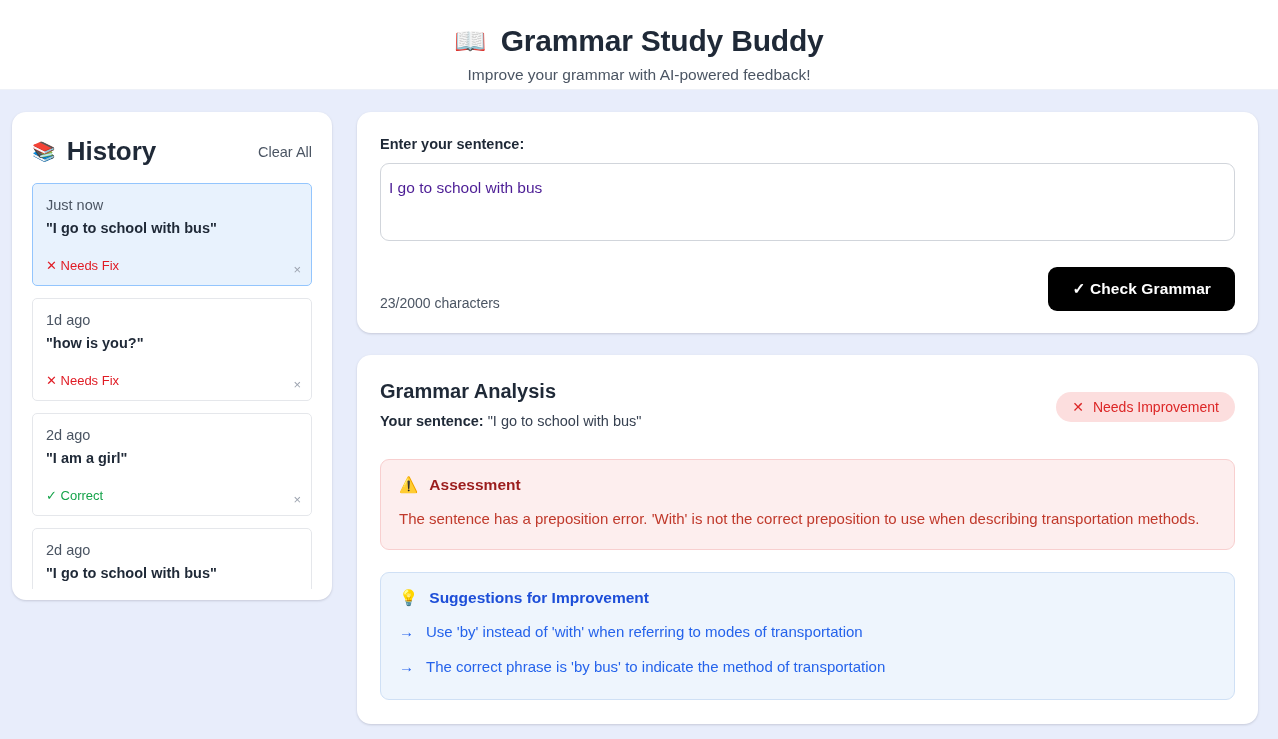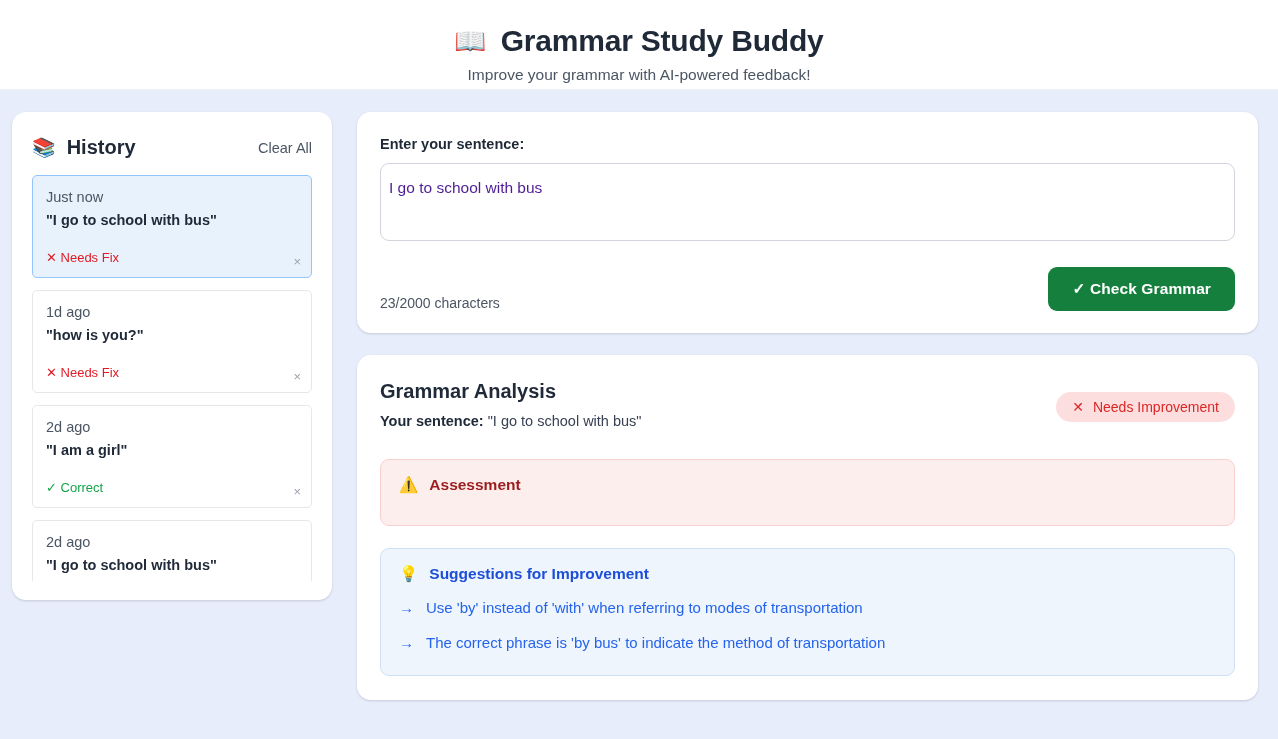--- a/index.html
+++ b/index.html
@@ -59,21 +59,21 @@
   }
   .sidebar-head {
     display: flex;
     align-items: center;
     justify-content: space-between;
     margin-bottom: 16px;
   }
   .sidebar-head-left { display: flex; align-items: center; gap: 11px; }
   .books-emoji { font-size: 19px; line-height: 1; }
   .sidebar-title {
-    font-size: 20px;
+    font-size: 26px;
     font-weight: bold;
     color: #1f2937;
   }
   .clear-all {
     font-size: 14.5px;
     color: #4b5563;
     cursor: pointer;
     background: none;
     border: none;
     font-family: inherit;
@@ -174,21 +174,21 @@
     display: flex;
     align-items: flex-end;
     justify-content: space-between;
     margin-top: 22px;
   }
   .char-count {
     font-size: 14px;
     color: #4b5563;
   }
   .check-btn {
-    background: #15803d;
+    background: #000000;
     color: #ffffff;
     border: none;
     border-radius: 9px;
     padding: 13px 24px;
     font-size: 15.5px;
     font-weight: bold;
     font-family: inherit;
     cursor: pointer;
     letter-spacing: 0.1px;
   }
@@ -359,20 +359,21 @@
           <span>✕</span>
           <span>Needs Improvement</span>
         </div>
       </div>
 
       <div class="assessment-box">
         <div class="box-head">
           <span>⚠️</span>
           <span>Assessment</span>
         </div>
+        <div class="assessment-text">The sentence has a preposition error. 'With' is not the correct preposition to use when describing transportation methods.</div>
       </div>
 
       <div class="suggestions-box">
         <div class="box-head">
           <span>💡</span>
           <span>Suggestions for Improvement</span>
         </div>
         <div class="suggestion-row">
           <span class="arrow">→</span>
           <span>Use 'by' instead of 'with' when referring to modes of transportation</span>

